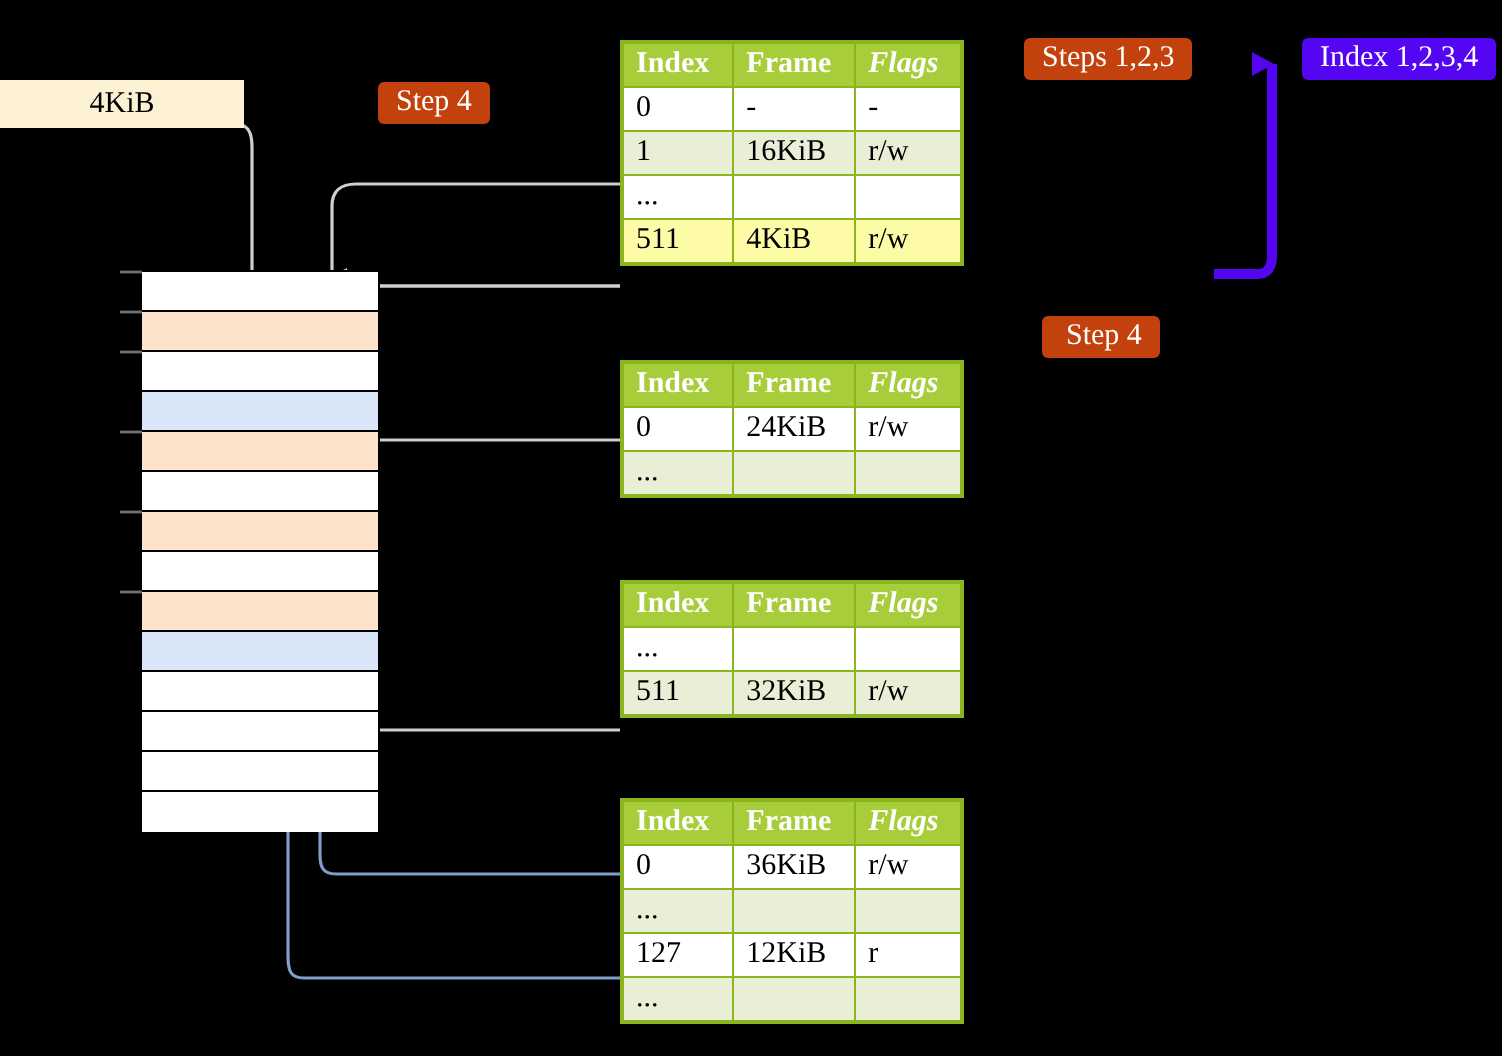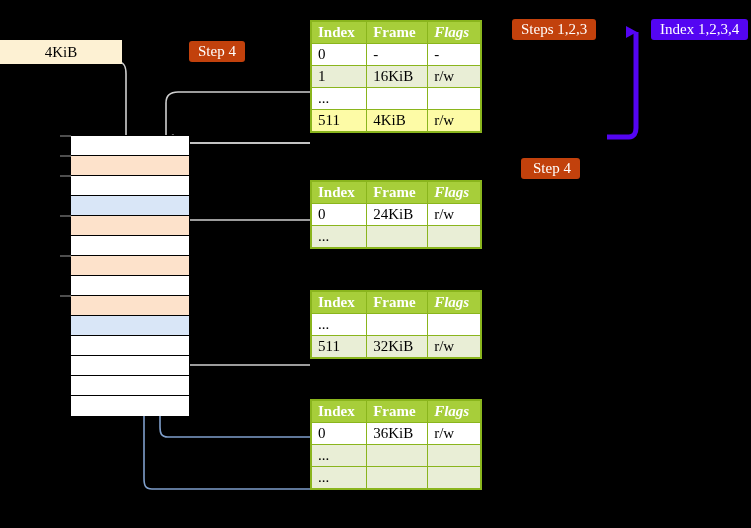--- a/index.html
+++ b/index.html
@@ -209,20 +209,25 @@
       <tr>
         <td>0</td>
         <td>36KiB</td>
         <td>r/w</td>
       </tr>
       <tr class="alt">
         <td>...</td>
         <td></td>
         <td></td>
       </tr>
+      <tr>
+        <td>127</td>
+        <td>12KiB</td>
+        <td>r</td>
+      </tr>
       <tr class="alt">
         <td>...</td>
         <td></td>
         <td></td>
       </tr>
     </tbody>
   </table>
 </div>
 
 <div class="badge red" style="left:189px;top:41px;">Step 4</div>

